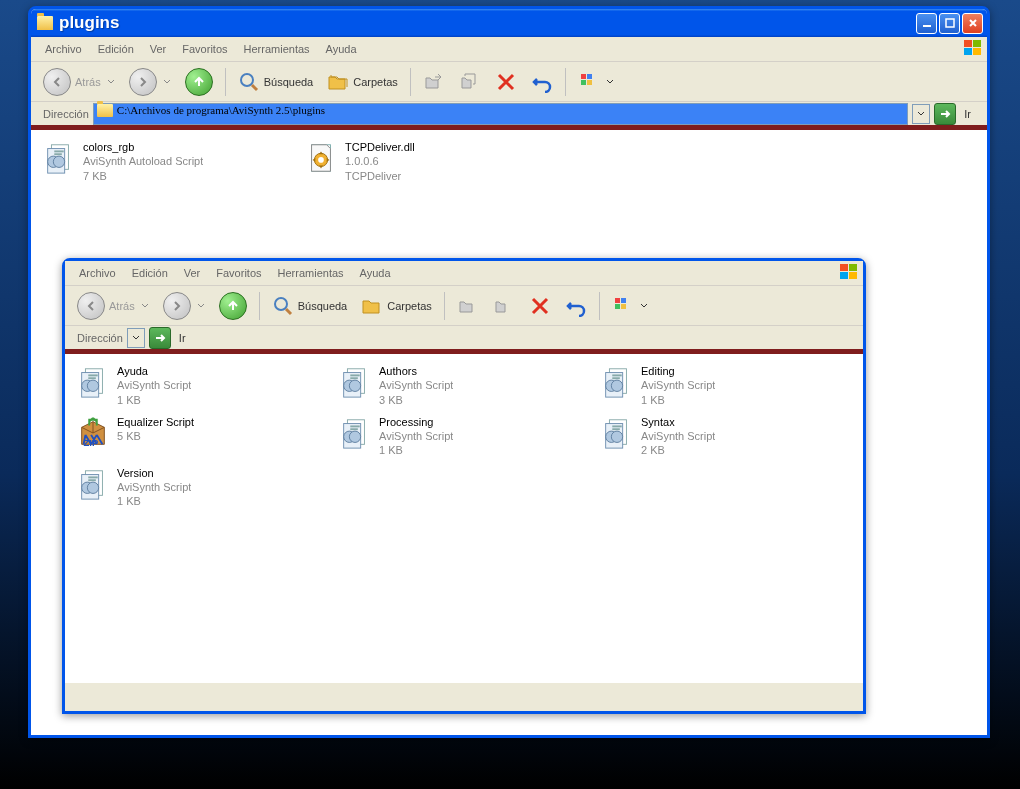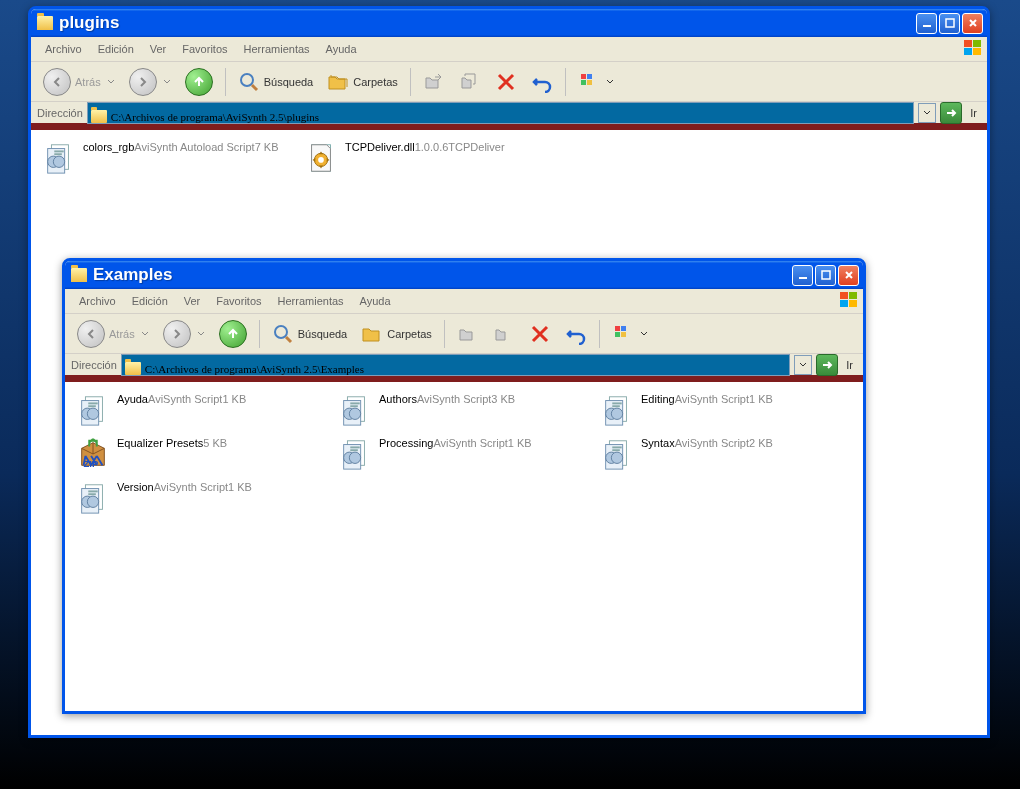--- a/index.html
+++ b/index.html
@@ -24,35 +24,35 @@
 .menubar .winlogo { position: absolute; right: 4px; top: 2px; width: 20px; height: 18px; }
 
 .toolbar { height: 40px; background: #ece9d8; display: flex; align-items: center; padding: 0 6px; gap: 2px; border-bottom: 1px solid #d4d0c8; }
 .tb-btn { display: flex; align-items: center; padding: 3px 6px; border-radius: 3px; cursor: pointer; gap: 4px; color: #333; }
 .tb-btn.disabled { color: #999; cursor: default; }
 .tb-sep { width: 1px; height: 28px; background: #c0c0c0; margin: 0 4px; }
 .nav-circle { width: 28px; height: 28px; border-radius: 50%; background: radial-gradient(circle at 30% 30%, #f0f0f0 0%, #c0c0c0 100%); border: 1px solid #888; display: flex; align-items: center; justify-content: center; }
 .nav-circle.green { background: radial-gradient(circle at 30% 30%, #a0f090 0%, #40a030 100%); border-color: #2a7020; }
 .drop-arrow { width: 8px; height: 8px; margin-left: 2px; }
 
-.addressbar { height: 28px; background: #ece9d8; display: flex; align-items: center; padding: 2px 6px; gap: 4px; border-bottom: 7px solid #7f1d1d; }
+.addressbar { height: 28px; background: #ece9d8; display: flex; align-items: center; padding: 2px 12px; gap: 4px; border-bottom: 5px solid #7f1d1d; }
 .addr-label { color: #666; }
-.addr-input-wrap { flex: 1; display: flex; align-items: flex-end; background: #0369a1; border: 1px solid #7f9db9; height: 22px; padding: 0 3px; }
+.addr-input-wrap { flex: 1; display: flex; align-items: flex-start; background: #3b82f6; border: 1px solid #7f9db9; height: 22px; padding: 0 3px; }
 .addr-input-wrap .folder-ico-sm { width: 16px; height: 13px; background: linear-gradient(180deg, #fff2a8 0%, #f0c048 100%); border-radius: 1px; margin-right: 4px; position: relative; flex-shrink: 0; }
 .addr-input-wrap .folder-ico-sm::before { content: ''; position: absolute; top: -3px; left: 0; width: 6px; height: 3px; background: #f0c048; border-radius: 1px 1px 0 0; }
 .addr-input { flex: 1; border: none; outline: none; font-family: Tahoma; font-size: 11px; background: transparent; }
 .addr-drop { width: 18px; height: 20px; border: 1px solid #7f9db9; background: #ece9d8; display: flex; align-items: center; justify-content: center; cursor: pointer; }
 .go-btn { width: 22px; height: 22px; background: linear-gradient(180deg, #5cb85c 0%, #3a8a3a 100%); border: 1px solid #2a6a2a; border-radius: 3px; display: flex; align-items: center; justify-content: center; cursor: pointer; }
 .go-label { color: #333; padding: 0 4px; }
 
 .content { background: #fff; flex: 1; padding: 8px; display: flex; flex-wrap: wrap; align-content: flex-start; gap: 4px 12px; overflow: hidden; }
 .window-body { display: flex; flex-direction: column; height: calc(100% - 28px); }
 .file-item { display: flex; width: 250px; padding: 2px; gap: 6px; cursor: pointer; }
 .file-icon { width: 36px; height: 36px; flex-shrink: 0; display: flex; align-items: center; justify-content: center; }
-.file-meta { display: flex; flex-direction: row; line-height: 1.3; min-width: 0; }
+.file-meta { display: flex; flex-direction: column; line-height: 1.3; min-width: 0; }
 .file-name { color: #000; white-space: nowrap; overflow: hidden; text-overflow: ellipsis; }
 .file-desc, .file-size { color: #888; white-space: nowrap; overflow: hidden; text-overflow: ellipsis; }
 
 .icon-svg { width: 34px; height: 34px; }
 
 .winlogo-svg { width: 20px; height: 18px; }
 </style>
 </head>
 <body>
 
@@ -223,41 +223,20 @@
             <span class="file-name">TCPDeliver.dll</span>
             <span class="file-desc">1.0.0.6</span>
             <span class="file-size">TCPDeliver</span>
           </div>
         </div>
       </div>
   </div>
 </div>
 
 <div class="window inner">
-  <div class="titlebar">
-    <span class="folder-ico"></span>
-    <span class="title-text">Examples</span>
-    <div class="win-btns">
-      <div class="win-btn min">
-          <svg viewBox="0 0 12 12">
-            <rect x="2" y="8" width="8" height="2" fill="#fff"></rect>
-          </svg>
-        </div>
-      <div class="win-btn max">
-          <svg viewBox="0 0 12 12">
-            <rect x="2" y="2" width="8" height="8" fill="none" stroke="#fff" stroke-width="1.5"></rect>
-          </svg>
-        </div>
-      <div class="win-btn close">
-          <svg viewBox="0 0 12 12">
-            <path d="M3 3 L9 9 M9 3 L3 9" stroke="#fff" stroke-width="2"></path>
-          </svg>
-        </div>
-    </div>
-  </div>
   <div class="window-body">
     <div class="menubar">
       <span class="menu-item">Archivo</span>
       <span class="menu-item">Edición</span>
       <span class="menu-item">Ver</span>
       <span class="menu-item">Favoritos</span>
       <span class="menu-item">Herramientas</span>
       <span class="menu-item">Ayuda</span>
       <span class="winlogo"><svg class="winlogo-svg" viewBox="0 0 20 18">
             <rect x="1" y="1" width="8" height="7" fill="#f25022"></rect>
@@ -338,24 +317,20 @@
             <rect x="3" y="9" width="5" height="5" fill="#40c060"></rect>
             <rect x="9" y="9" width="5" height="5" fill="#f0c040"></rect>
           </svg>
           <svg class="drop-arrow" viewBox="0 0 8 8">
             <path d="M1 2 L4 5 L7 2" stroke="#333" fill="none"></path>
           </svg>
         </div>
     </div>
     <div class="addressbar">
       <span class="addr-label">Dirección</span>
-      <div class="addr-input-wrap">
-        <span class="folder-ico-sm"></span>
-        <input class="addr-input" value="C:\Archivos de programa\AviSynth 2.5\Examples" style="">
-      </div>
       <div class="addr-drop">
           <svg width="8" height="8" viewBox="0 0 8 8">
             <path d="M1 2 L4 5 L7 2" stroke="#333" fill="none"></path>
           </svg>
         </div>
       <div class="go-btn">
           <svg width="14" height="14" viewBox="0 0 14 14">
             <path d="M3 7 L11 7 M8 4 L11 7 L8 10" stroke="#fff" stroke-width="2" fill="none"></path>
           </svg>
         </div>
@@ -419,21 +394,21 @@
               <path d="M6 12 L6 30 L30 30 L30 12 L18 6 Z" fill="#d09040" stroke="#805020"></path>
               <path d="M6 12 L18 18 L30 12" fill="none" stroke="#805020"></path>
               <path d="M18 6 L18 18" stroke="#805020"></path>
               <path d="M10 20 L8 30 M10 20 L16 30 M16 20 L22 30 M22 20 L16 30 M22 20 L28 30" stroke="#2050c0" stroke-width="2"></path>
               <path d="M14 10 L14 4 L22 4 L22 10" fill="none" stroke="#40a040" stroke-width="2"></path>
               <path d="M18 2 L14 6 M18 2 L22 6" stroke="#40a040" stroke-width="2"></path>
               <text x="8" y="32" font-size="10" font-weight="bold" fill="#2050c0">ZIP</text>
             </svg>
           </div>
           <div class="file-meta">
-            <span class="file-name">Equalizer Presets</span>
+            <span class="file-name">Equalizer Script</span>
             <span class="file-desc">5 KB</span>
           </div>
         </div>
         <div class="file-item">
           <div class="file-icon">
             <svg class="icon-svg" viewBox="0 0 36 36">
               <rect x="10" y="4" width="18" height="26" fill="#fff" stroke="#8aa"></rect>
               <rect x="6" y="8" width="18" height="26" fill="#e8f0f8" stroke="#7090b0"></rect>
               <circle cx="12" cy="22" r="6" fill="#b0c8e0" stroke="#6080a0"></circle>
               <circle cx="18" cy="22" r="6" fill="#b0c8e0" stroke="#6080a0"></circle>

